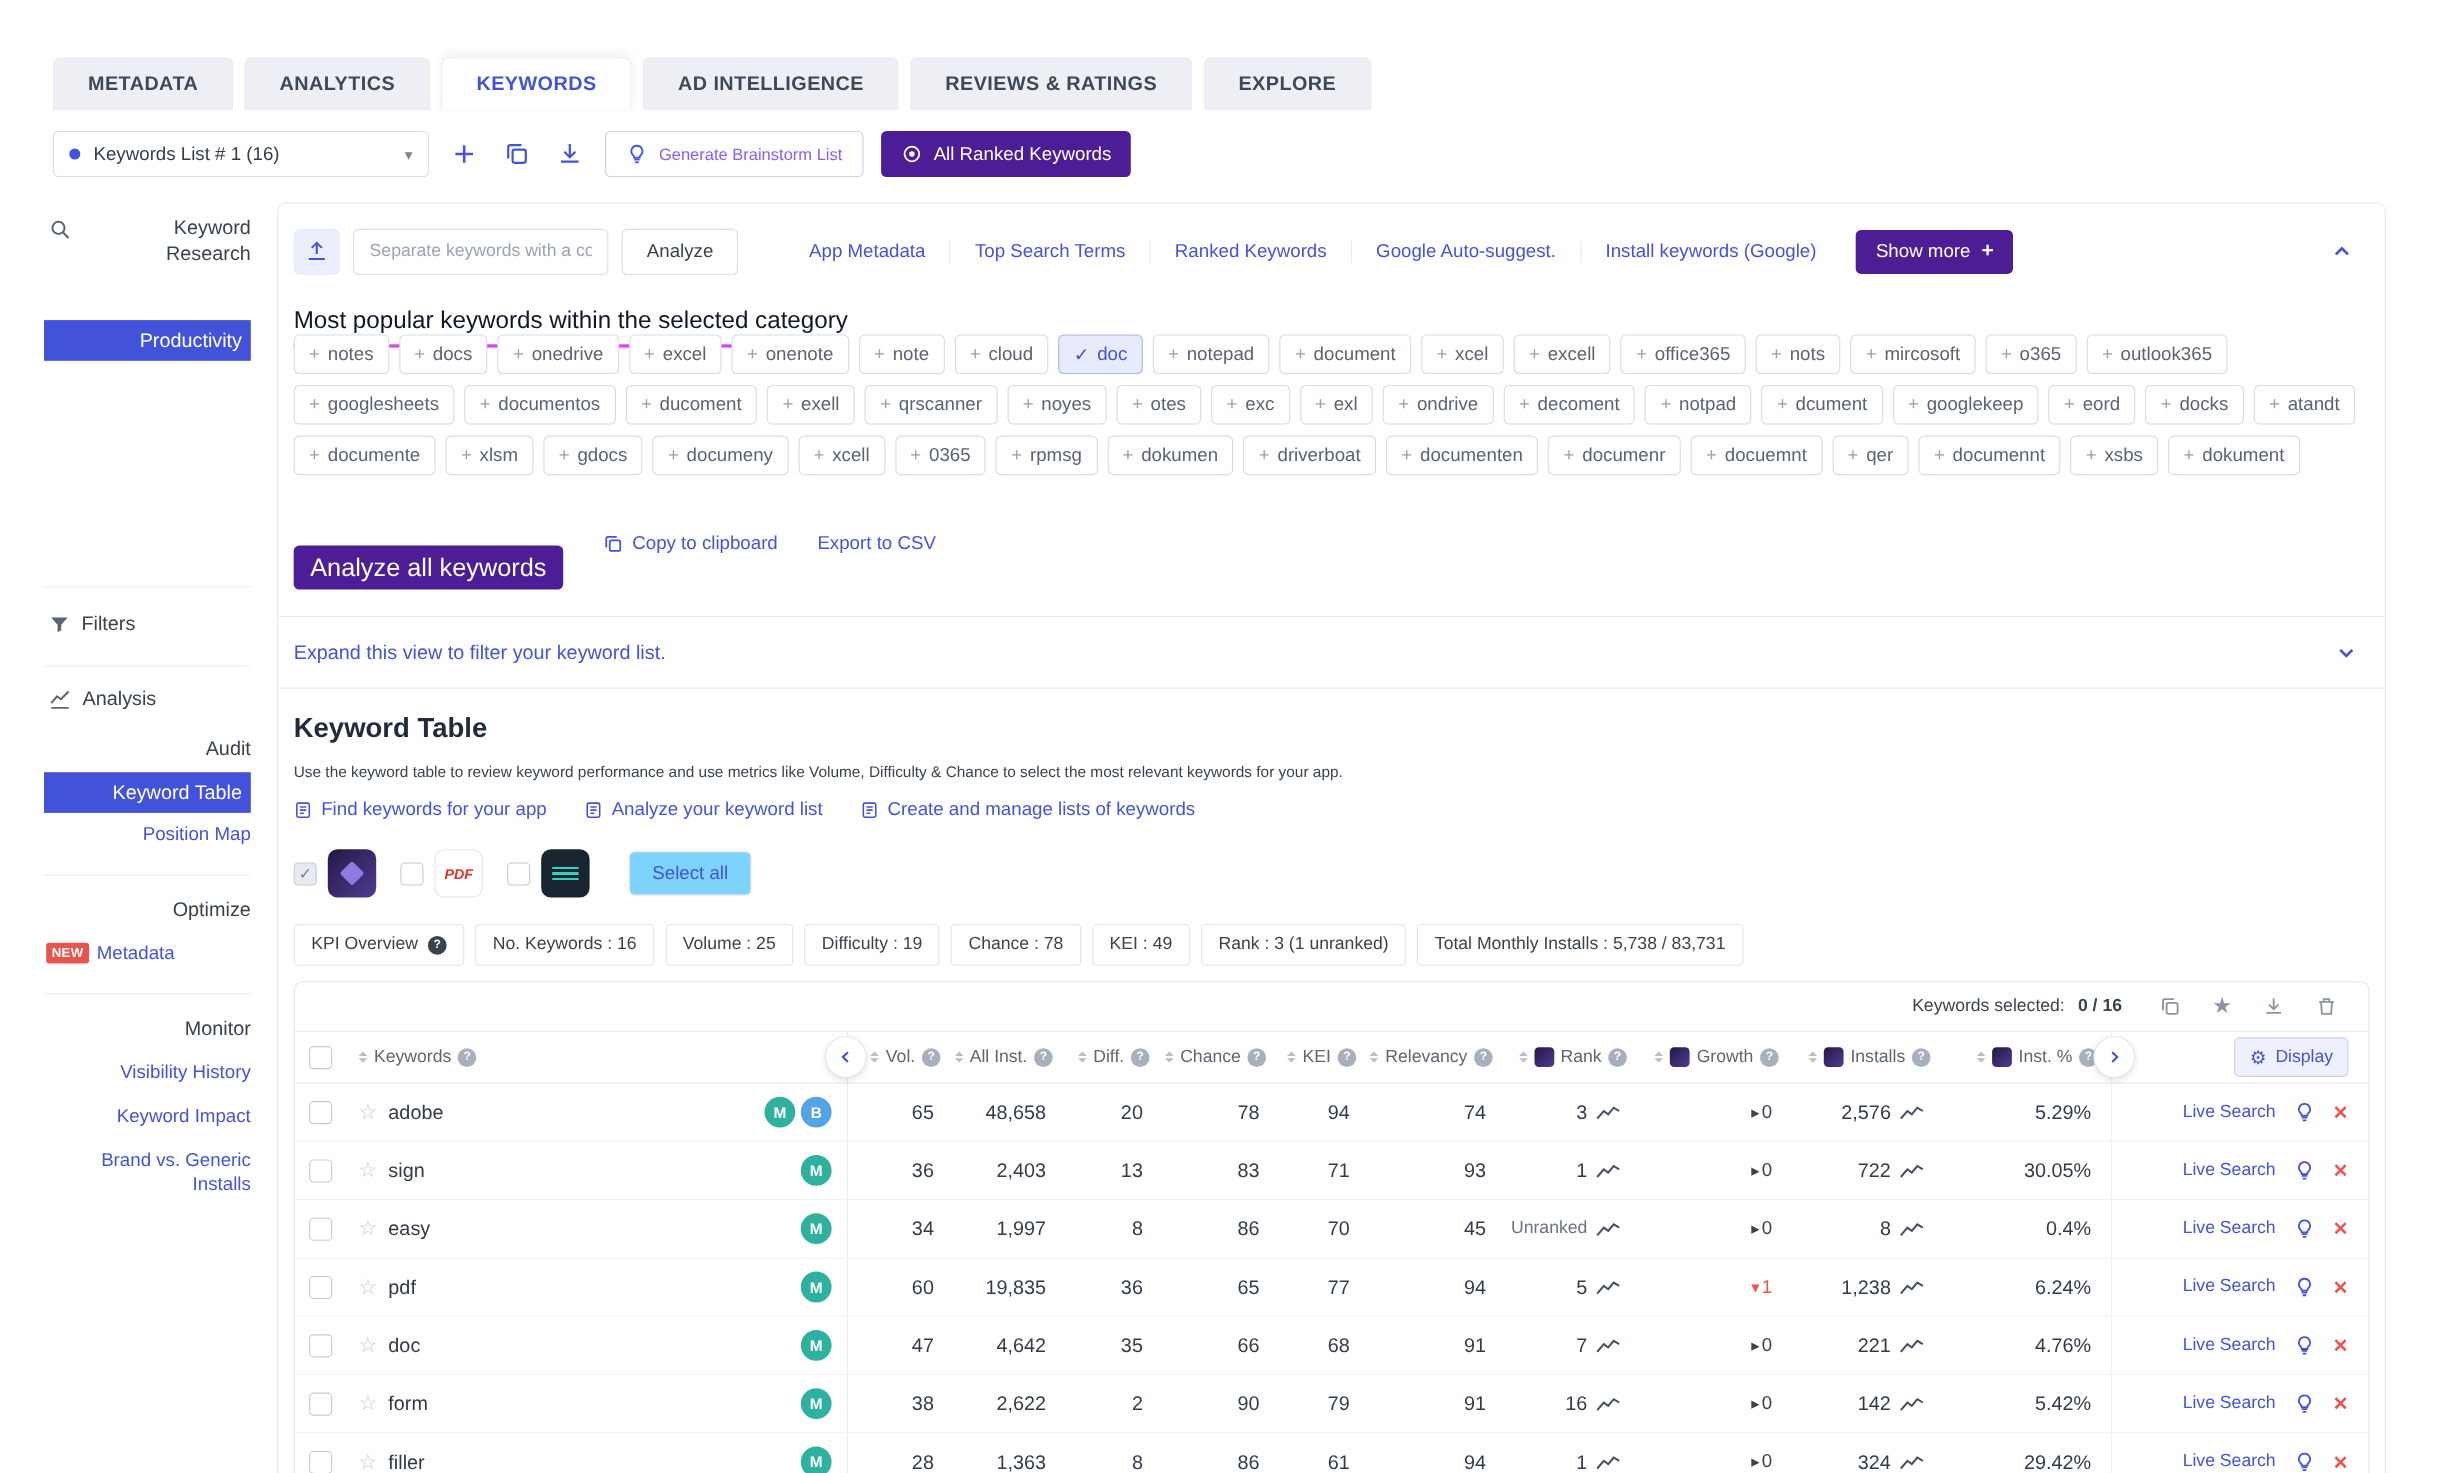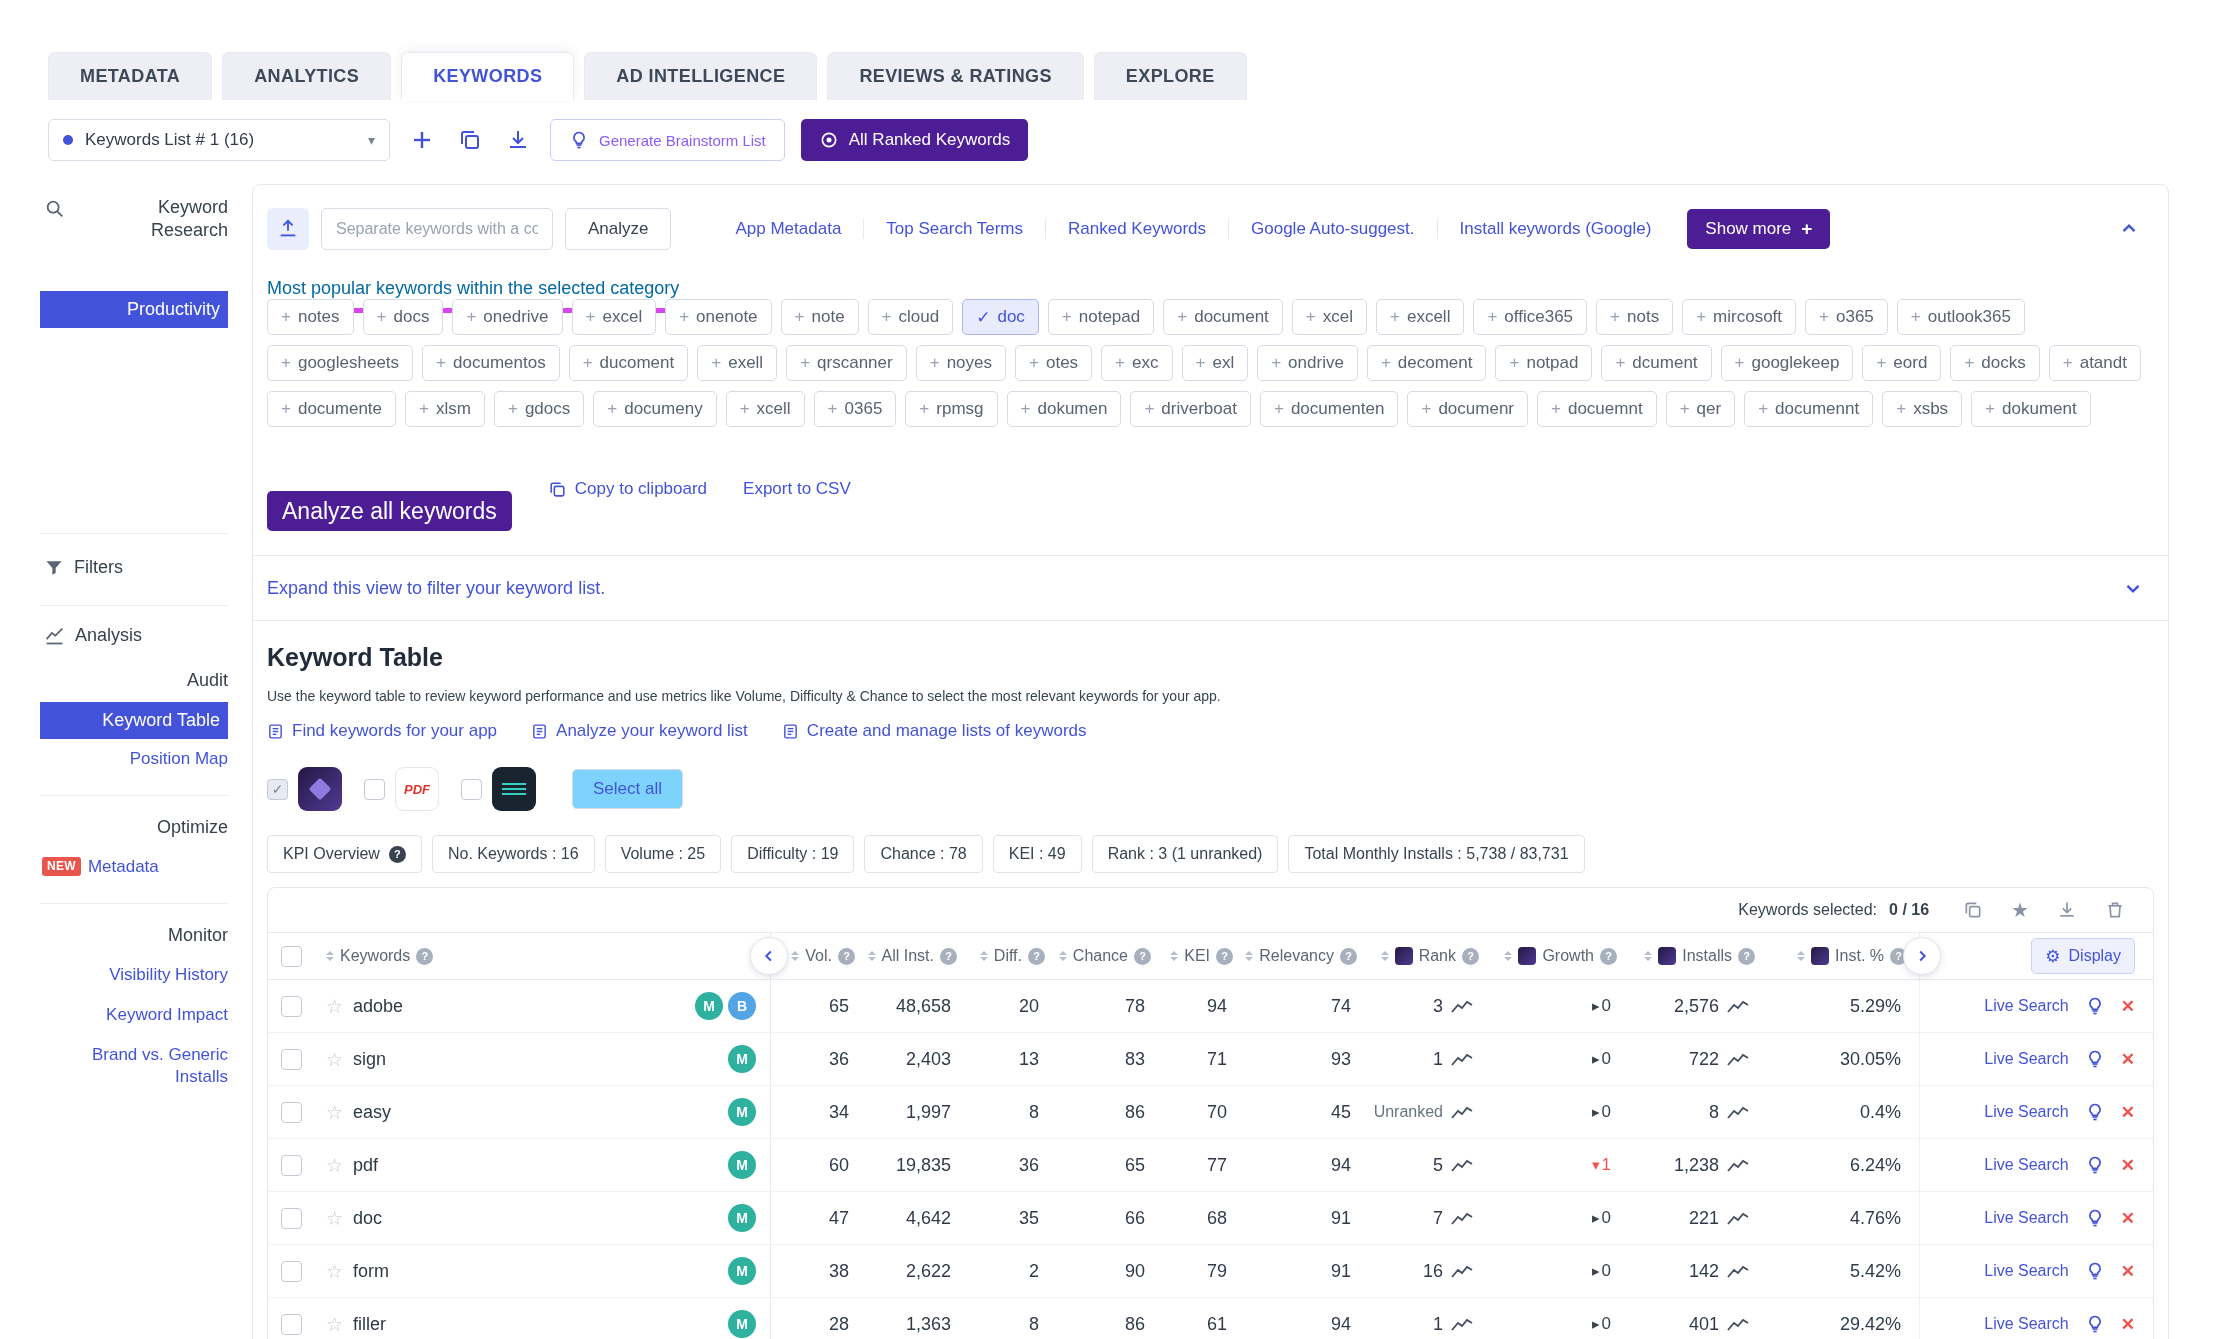--- a/index.html
+++ b/index.html
@@ -62,21 +62,21 @@
   .rb-links{display:flex;align-items:center;margin-left:42px;}
   .rb-link{color:#4353d9;font-size:17px;padding:0 22px;cursor:pointer;white-space:nowrap;text-decoration:none;}
   .rb-link + .rb-link{border-left:1px solid #e6e9f0;}
   .show-more{margin-left:14px;height:40px;}
   .show-more .plus{font-weight:bold;font-size:19px;}
   .collapse{margin-left:auto;margin-right:10px;cursor:pointer;}
 
   
   .popular{padding:0 18px 0 14px;}
   .popular-title{margin-top:28px;}
-  .popular-title span{font-size:18px;color:#0369a1;border-bottom:5px solid #d946ef;padding-bottom:10px;}
+  .popular-title span{font-size:22px;color:#0f172a;border-bottom:3px solid #d946ef;padding-bottom:10px;}
   .chips{display:flex;flex-wrap:wrap;gap:10px 9px;}
   .chip{height:36px;display:inline-flex;align-items:center;gap:7px;padding:0 13px;border:1px solid #d6dbe5;
         border-radius:5px;font-size:17px;color:#5a6372;background:#fff;cursor:pointer;white-space:nowrap;box-sizing:border-box;}
   .chip-ico::before{content:"+";color:#98a1b0;font-size:17px;}
   .chip.selected{background:#e7ebfc;border-color:#aab6ef;color:#4353d9;}
   .chip.selected .chip-ico::before{content:"\2713";color:#4353d9;}
   .popular-actions{display:flex;align-items:center;gap:36px;margin:20px 0 24px;}
   .btn-solid.sm{height:40px;font-size:23px;padding:0 15px;margin-top:44px;}
   .action-link{color:#4353d9;font-size:17px;display:flex;gap:8px;align-items:center;cursor:pointer;text-decoration:none;}
 
@@ -1088,21 +1088,21 @@
             <span>1</span>
             <svg class="chart-ico" viewBox="0 0 22 15" fill="none" stroke="#434e5f" stroke-width="1.8">
               <polyline points="1,13 7,6 11,9 16,3 21,6"></polyline>
             </svg>
           </div>
           <div class="cnum c-growth">
             <span class="tri"></span>
             <span>0</span>
           </div>
           <div class="cnum">
-            <span>401</span>
+            <span>324</span>
             <svg class="chart-ico" viewBox="0 0 22 15" fill="none" stroke="#434e5f" stroke-width="1.8">
               <polyline points="1,13 7,6 11,9 16,3 21,6"></polyline>
             </svg>
           </div>
           <div class="cnum">29.42%</div>
           <div class="c-actions">
             <a class="live">Live Search</a>
             <span class="bulb">
               <svg width="20" height="20" viewBox="0 0 24 24" fill="none" stroke="#4353d9" stroke-width="2">
                 <path d="M9 18h6"></path>

